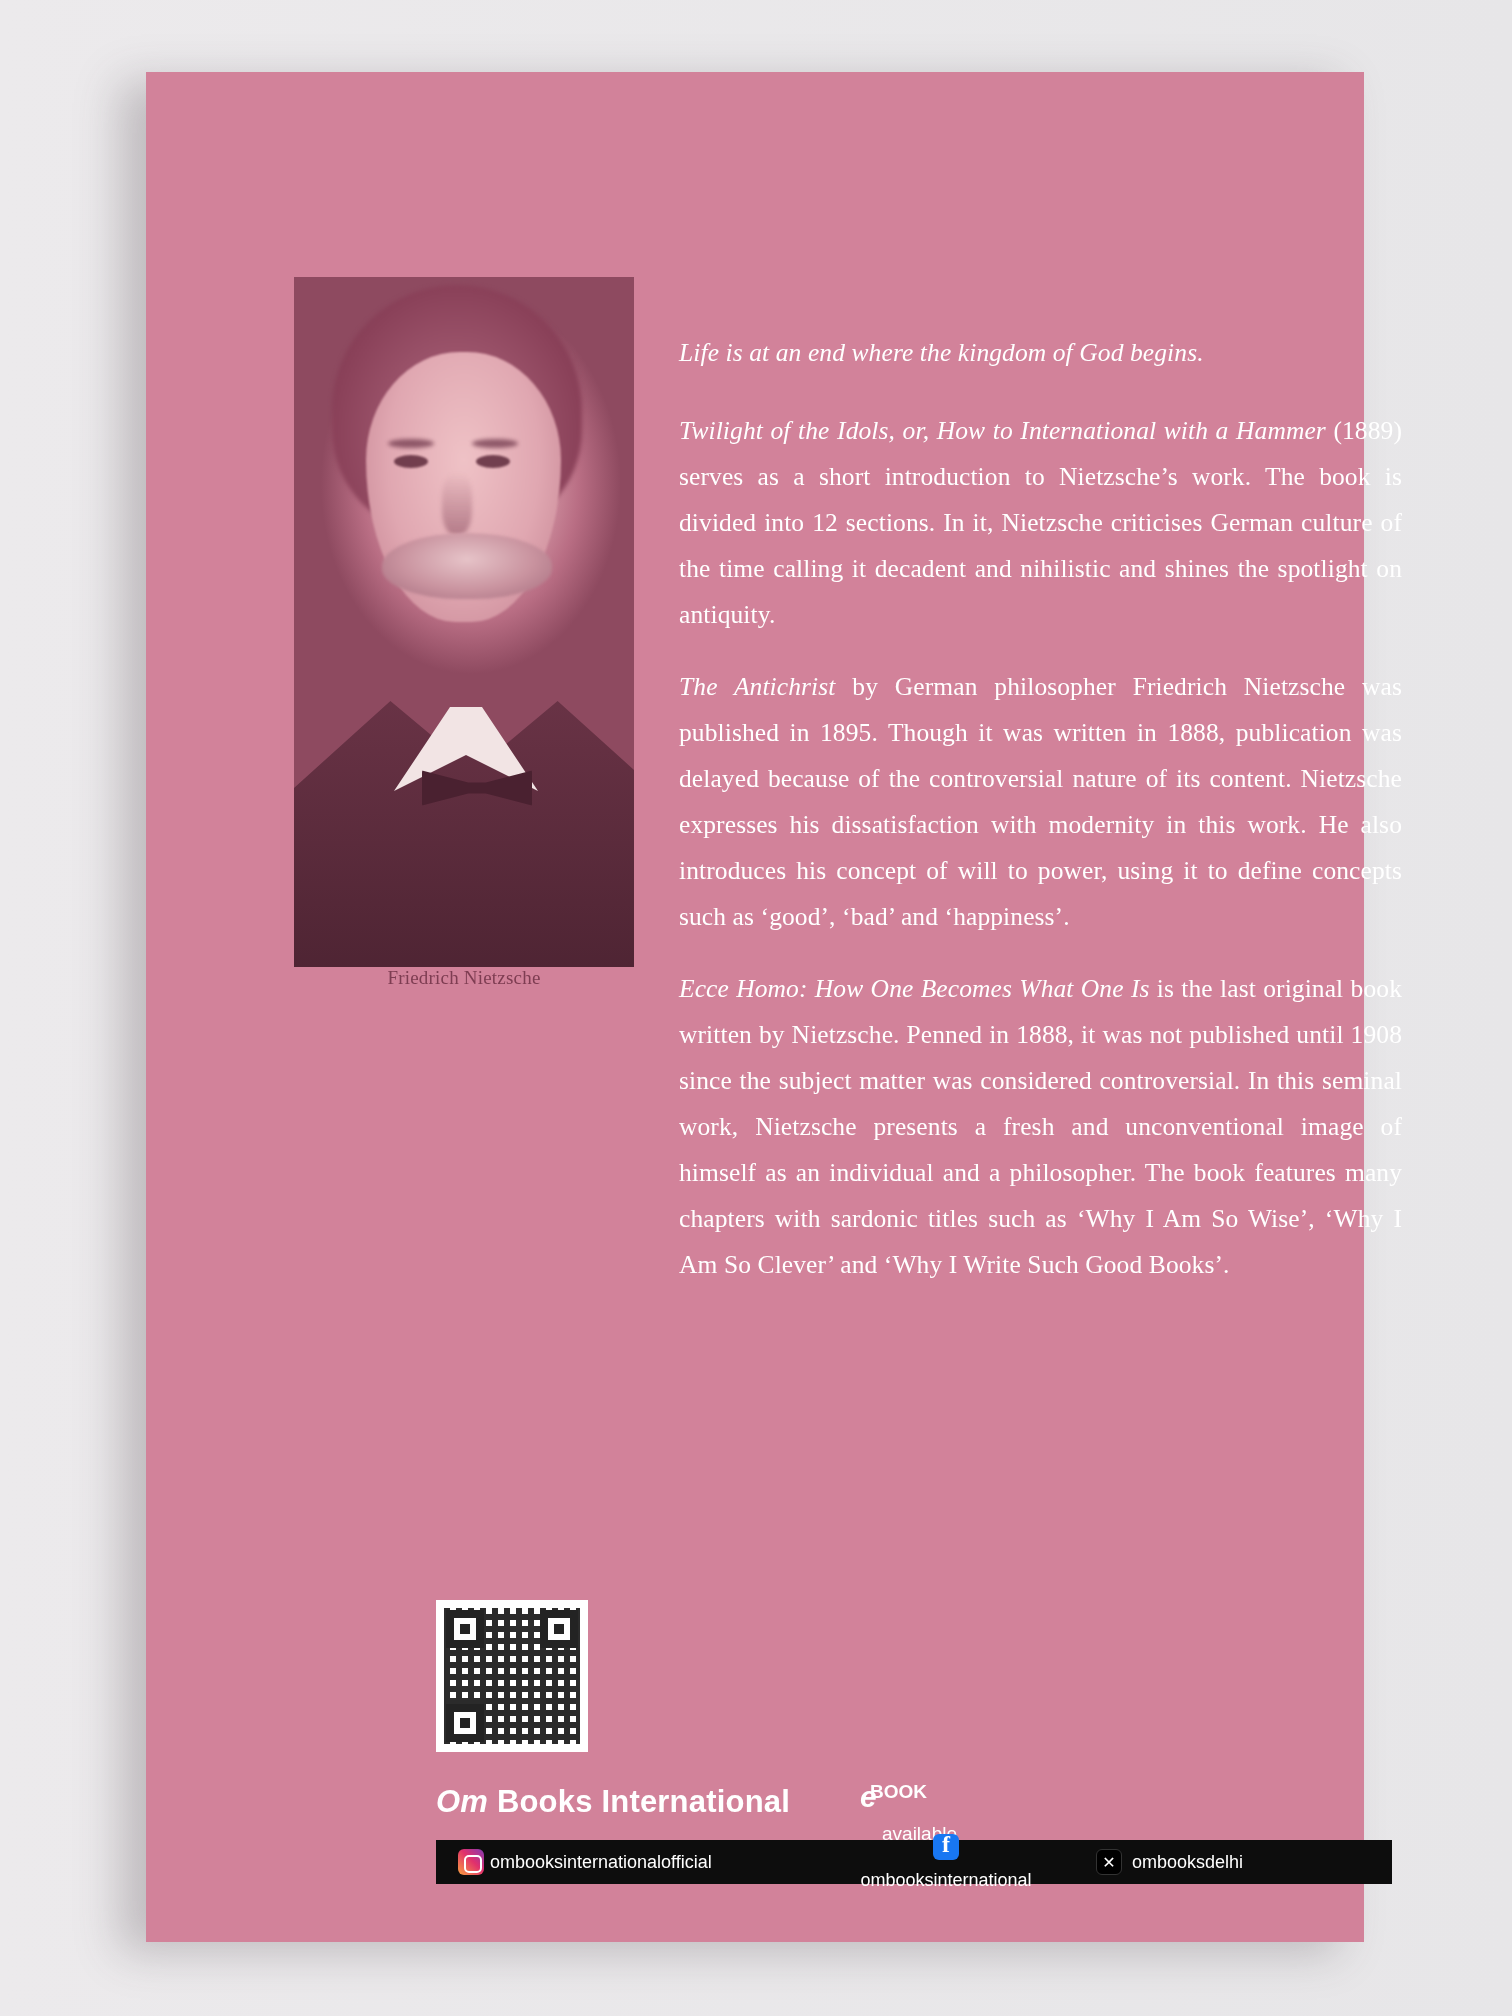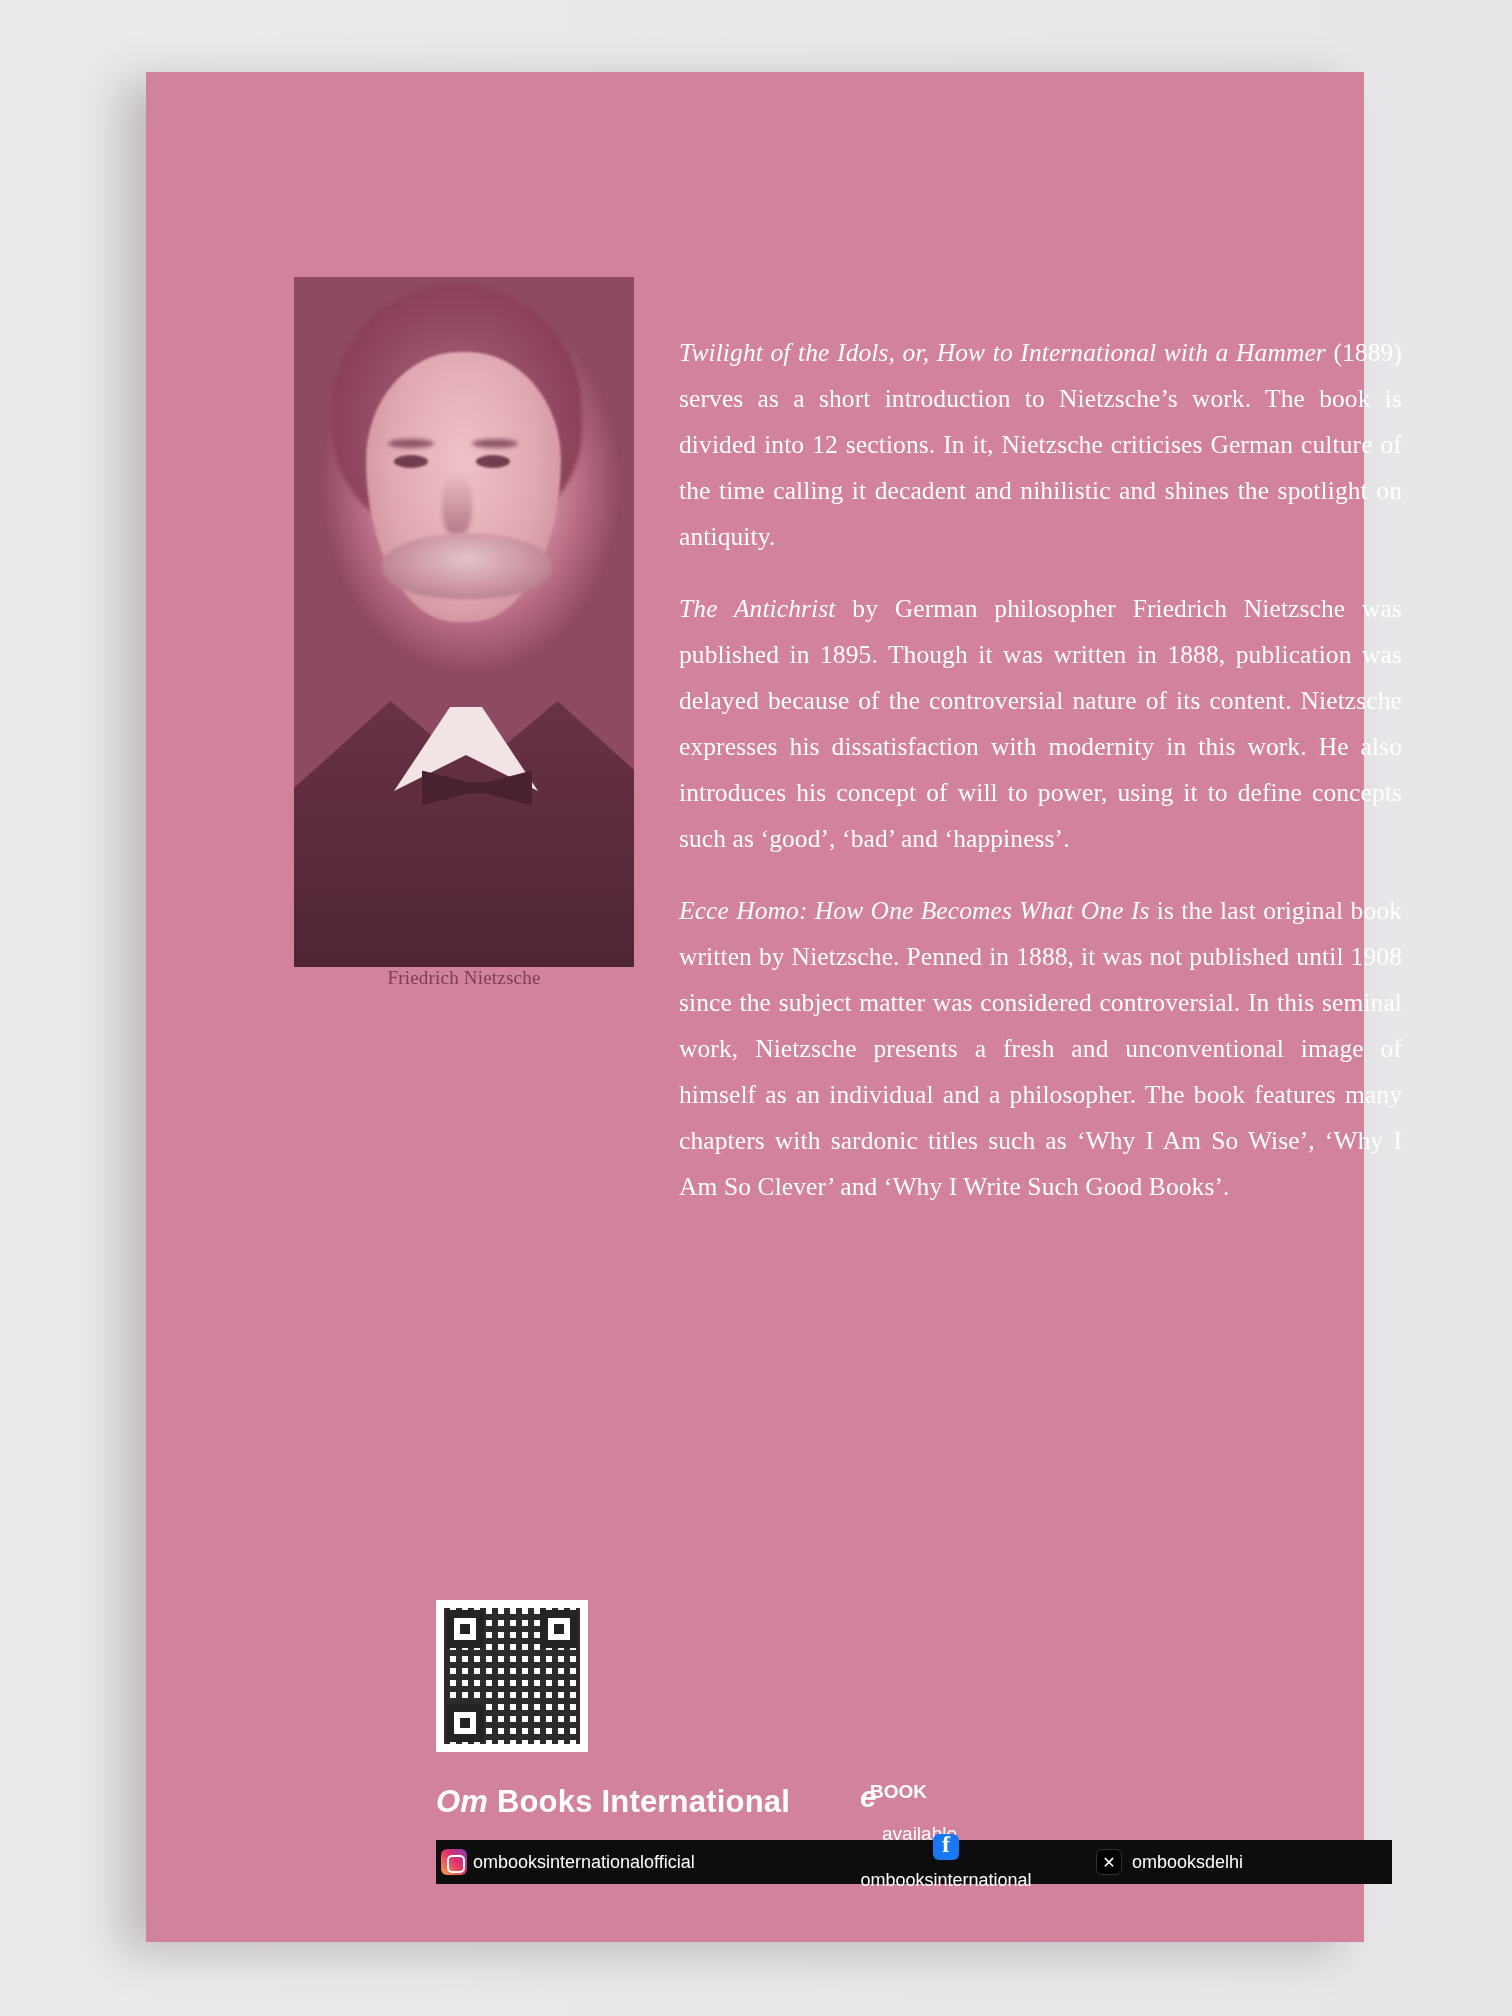--- a/index.html
+++ b/index.html
@@ -218,21 +218,21 @@
     position: absolute;
     left: 290px; top: 1768px;
     width: 956px; height: 44px;
     background: #0d0d0d;
     display: flex; align-items: center;
     color: #fff;
     font-family: "Liberation Sans", sans-serif;
     font-size: 18px;
   }
   .social .item { display: flex; align-items: center; gap: 10px; }
-  .social .item.ig { padding-left: 5px; width: 360px; gap: 6px; }
+  .social .item.ig { padding-left: 22px; width: 360px; gap: 6px; }
   .social .item.fb { width: 300px; flex-direction: column; }
   .social .item.x  { width: 280px; }
   .ico { width: 26px; height: 26px; border-radius: 6px; display:inline-block; position: relative; flex: 0 0 auto; }
   .ico.ig { background: linear-gradient(45deg,#f9a03f,#e1306c 55%,#833ab4); }
   .ico.ig:after {
     content:""; position:absolute; left:6px; top:6px; width:14px; height:14px;
     border: 2px solid #fff; border-radius: 5px;
   }
   .ico.fb { background: #1877f2; }
   .ico.fb:after {
@@ -263,20 +263,21 @@
         <div class="ph-nose"></div>
         <div class="ph-mustache"></div>
         <div class="ph-suit"></div>
         <div class="ph-collar"></div>
         <div class="ph-bow"></div>
       </div>
       <div class="portrait-caption">Friedrich Nietzsche</div>
     </div>
 
     <div class="blurb">
+      <p class="quote">Life is at an end where the kingdom of God begins.</p>
 
       <p><span class="ttl">Twilight of the Idols, or, How to International with a Hammer</span><span> (1889) serves as a short introduction to Nietzsche’s work. The book is divided into 12 sections. In it, Nietzsche criticises German culture of the time calling it decadent and nihilistic and shines the spotlight on antiquity.</span></p>
 
       <p><span class="ttl">The Antichrist</span><span> by German philosopher Friedrich Nietzsche was published in 1895. Though it was written in 1888, publication was delayed because of the controversial nature of its content. Nietzsche expresses his dissatisfaction with modernity in this work. He also introduces his concept of will to power, using it to define concepts such as ‘good’, ‘bad’ and ‘happiness’.</span></p>
 
       <p><span class="ttl">Ecce Homo: How One Becomes What One Is</span><span> is the last original book written by Nietzsche. Penned in 1888, it was not published until 1908 since the subject matter was considered controversial. In this seminal work, Nietzsche presents a fresh and unconventional image of himself as an individual and a philosopher. The book features many chapters with sardonic titles such as ‘Why I Am So Wise’, ‘Why I Am So Clever’ and ‘Why I Write Such Good Books’.</span></p>
     </div>
 
     <div class="qr">
       <div class="qr-inner">

